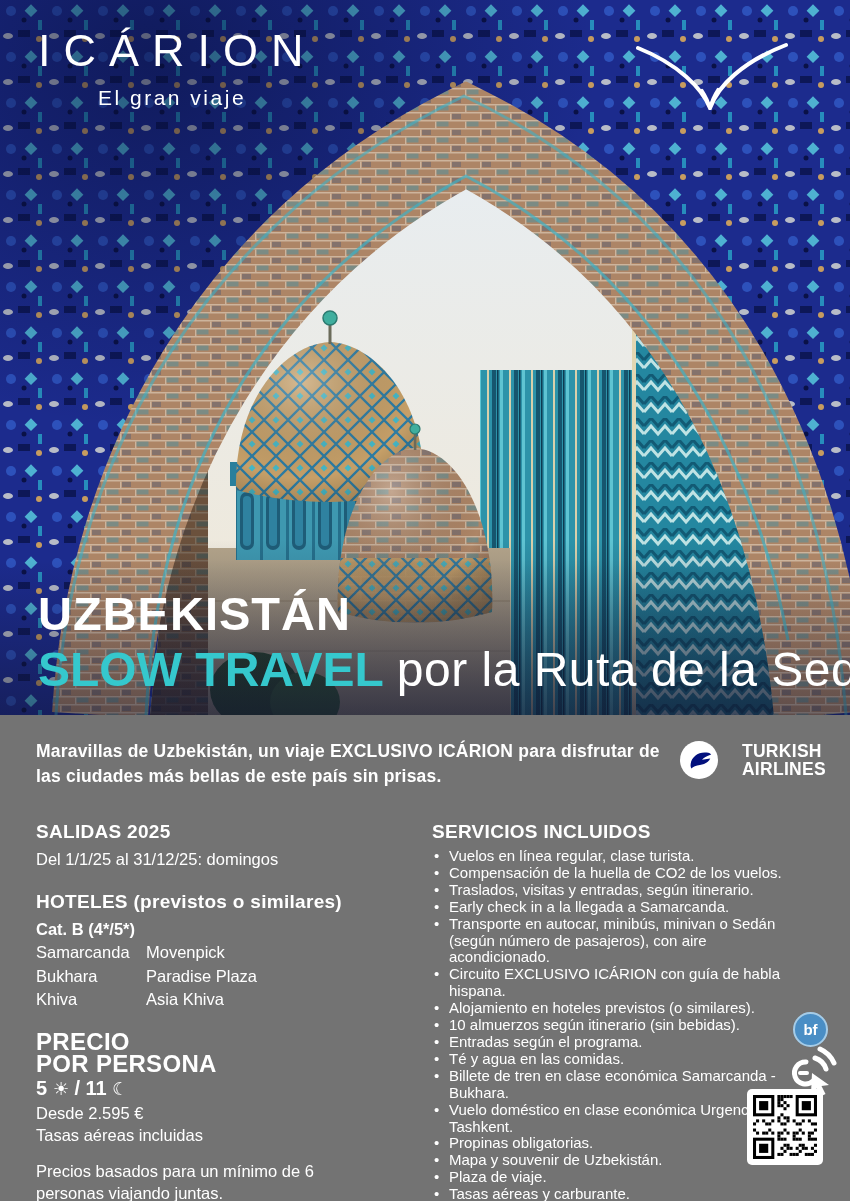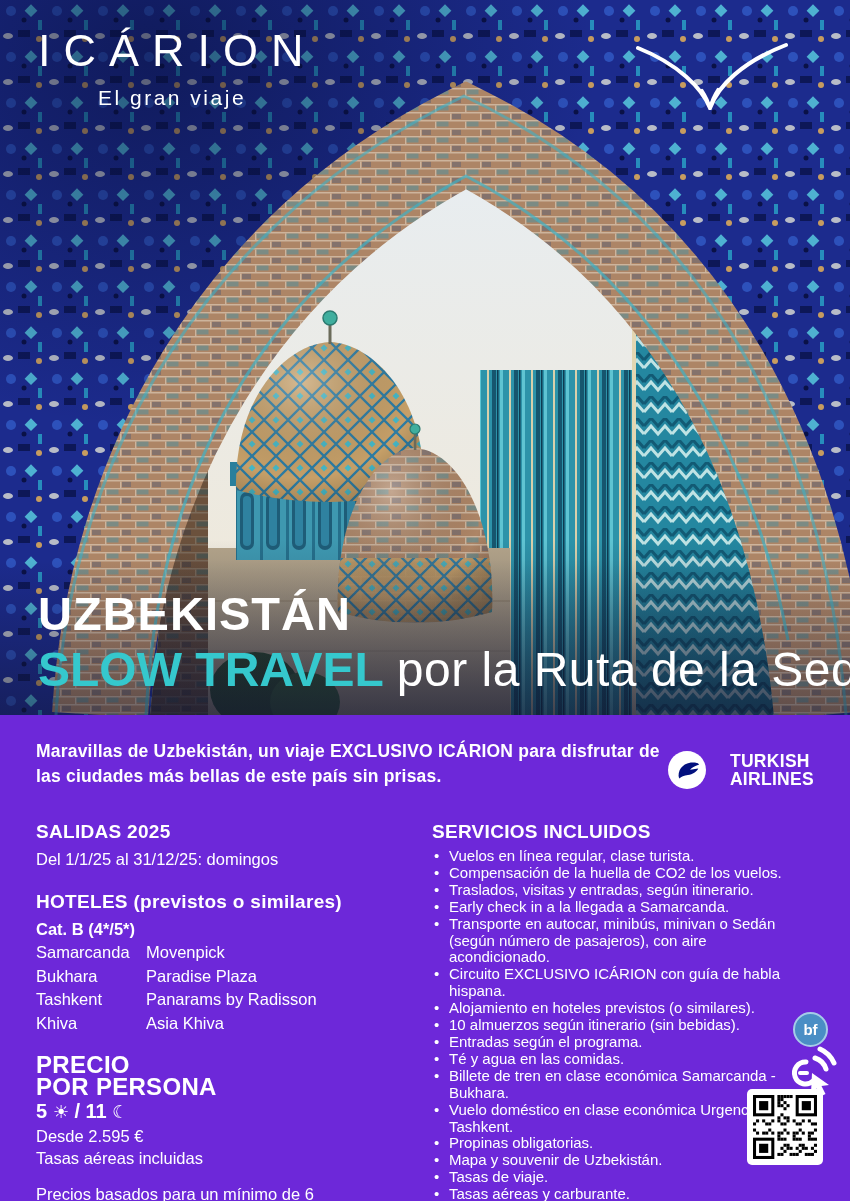--- a/index.html
+++ b/index.html
@@ -18,26 +18,26 @@
   .brand-bird { position:absolute; top:38px; right:58px; }
 
   .hero-title { position:absolute; left:38px; bottom:16px; color:#fff; white-space:nowrap; }
   .hero-title .t1 { font-size:47px; font-weight:800; letter-spacing:1px; line-height:1.15; }
   .hero-title .t2 { font-size:48px; line-height:1.2; }
   .hero-title .t2 .hl { color:#35c8cd; font-weight:800; }
   .hero-title .t2 .rest { color:#fff; font-weight:400; margin-left:13px; letter-spacing:.5px; }
 
   
   .info { position:absolute; top:715px; left:0; width:850px; height:486px;
-          background:#6d28d9; color:#fff; padding:24px 36px 0 36px; }
+          background:#737373; color:#fff; padding:24px 24px 0 36px; }
 
   .intro-row { display:flex; justify-content:space-between; align-items:flex-start; }
   .intro { width:645px; font-size:17.5px; font-weight:700; line-height:25px; letter-spacing:.2px; }
 
-  .tk { display:flex; align-items:center; gap:24px; margin-top:12px;justify-content:center; }
+  .tk { display:flex; align-items:center; gap:24px; margin-top:2px;justify-content:center; }
   .tk-logo { width:38px; height:38px; border-radius:50%; background:#fff;
              display:flex; align-items:center; justify-content:center; flex:0 0 auto; }
   .tk-name { font-weight:700; font-size:17.5px; line-height:18px; letter-spacing:.3px; }
 
   .columns { display:flex; margin-top:32px; }
   .col-left { width:396px; flex:0 0 auto; }
   .col-right { width:370px; flex:0 0 auto; }
 
   h3.sec { font-size:19px; font-weight:700; letter-spacing:.3px; margin-bottom:5px; }
   .body-txt { font-size:16.5px; line-height:22px; font-weight:400; }
@@ -236,24 +236,20 @@
           <div class="cat">Cat. B (4*/5*)</div>
           <div class="hotel-row">
             <span class="city">Samarcanda</span>
             <span>Movenpick</span>
           </div>
           <div class="hotel-row">
             <span class="city">Bukhara</span>
             <span>Paradise Plaza</span>
           </div>
           <div class="hotel-row">
-            <span class="city">Tashkent</span>
-            <span>Panarams by Radisson</span>
-          </div>
-          <div class="hotel-row">
             <span class="city">Khiva</span>
             <span>Asia Khiva</span>
           </div>
         </div>
 
         <div class="precio">
           <div class="precio-h">PRECIO</div>
           <div class="precio-h">POR PERSONA</div>
           <div class="daysline">
             <span>5</span>
@@ -278,21 +274,21 @@
           <li>Transporte en autocar, minibús, minivan o Sedán (según número de pasajeros), con aire acondicionado.</li>
           <li>Circuito EXCLUSIVO ICÁRION con guía de habla hispana.</li>
           <li>Alojamiento en hoteles previstos (o similares).</li>
           <li>10 almuerzos según itinerario (sin bebidas).</li>
           <li>Entradas según el programa.</li>
           <li>Té y agua en las comidas.</li>
           <li>Billete de tren en clase económica Samarcanda - Bukhara.</li>
           <li>Vuelo doméstico en clase económica Urgench - Tashkent.</li>
           <li>Propinas obligatorias.</li>
           <li>Mapa y souvenir de Uzbekistán.</li>
-          <li>Tasas de viaje.</li>
+          <li>Plaza de viaje.</li>
           <li>Tasas aéreas y carburante.</li>
         </ul>
       </div>
     </div>
 
     <div class="bf-badge">bf</div>
 
     <svg class="online-icon" width="54" height="52" viewBox="0 0 54 52" aria-hidden="true">
       <g fill="none" stroke="#ffffff" stroke-linecap="round">
         <path d="M22,17 a11,11 0 1 0 7,19" stroke-width="5"></path>

